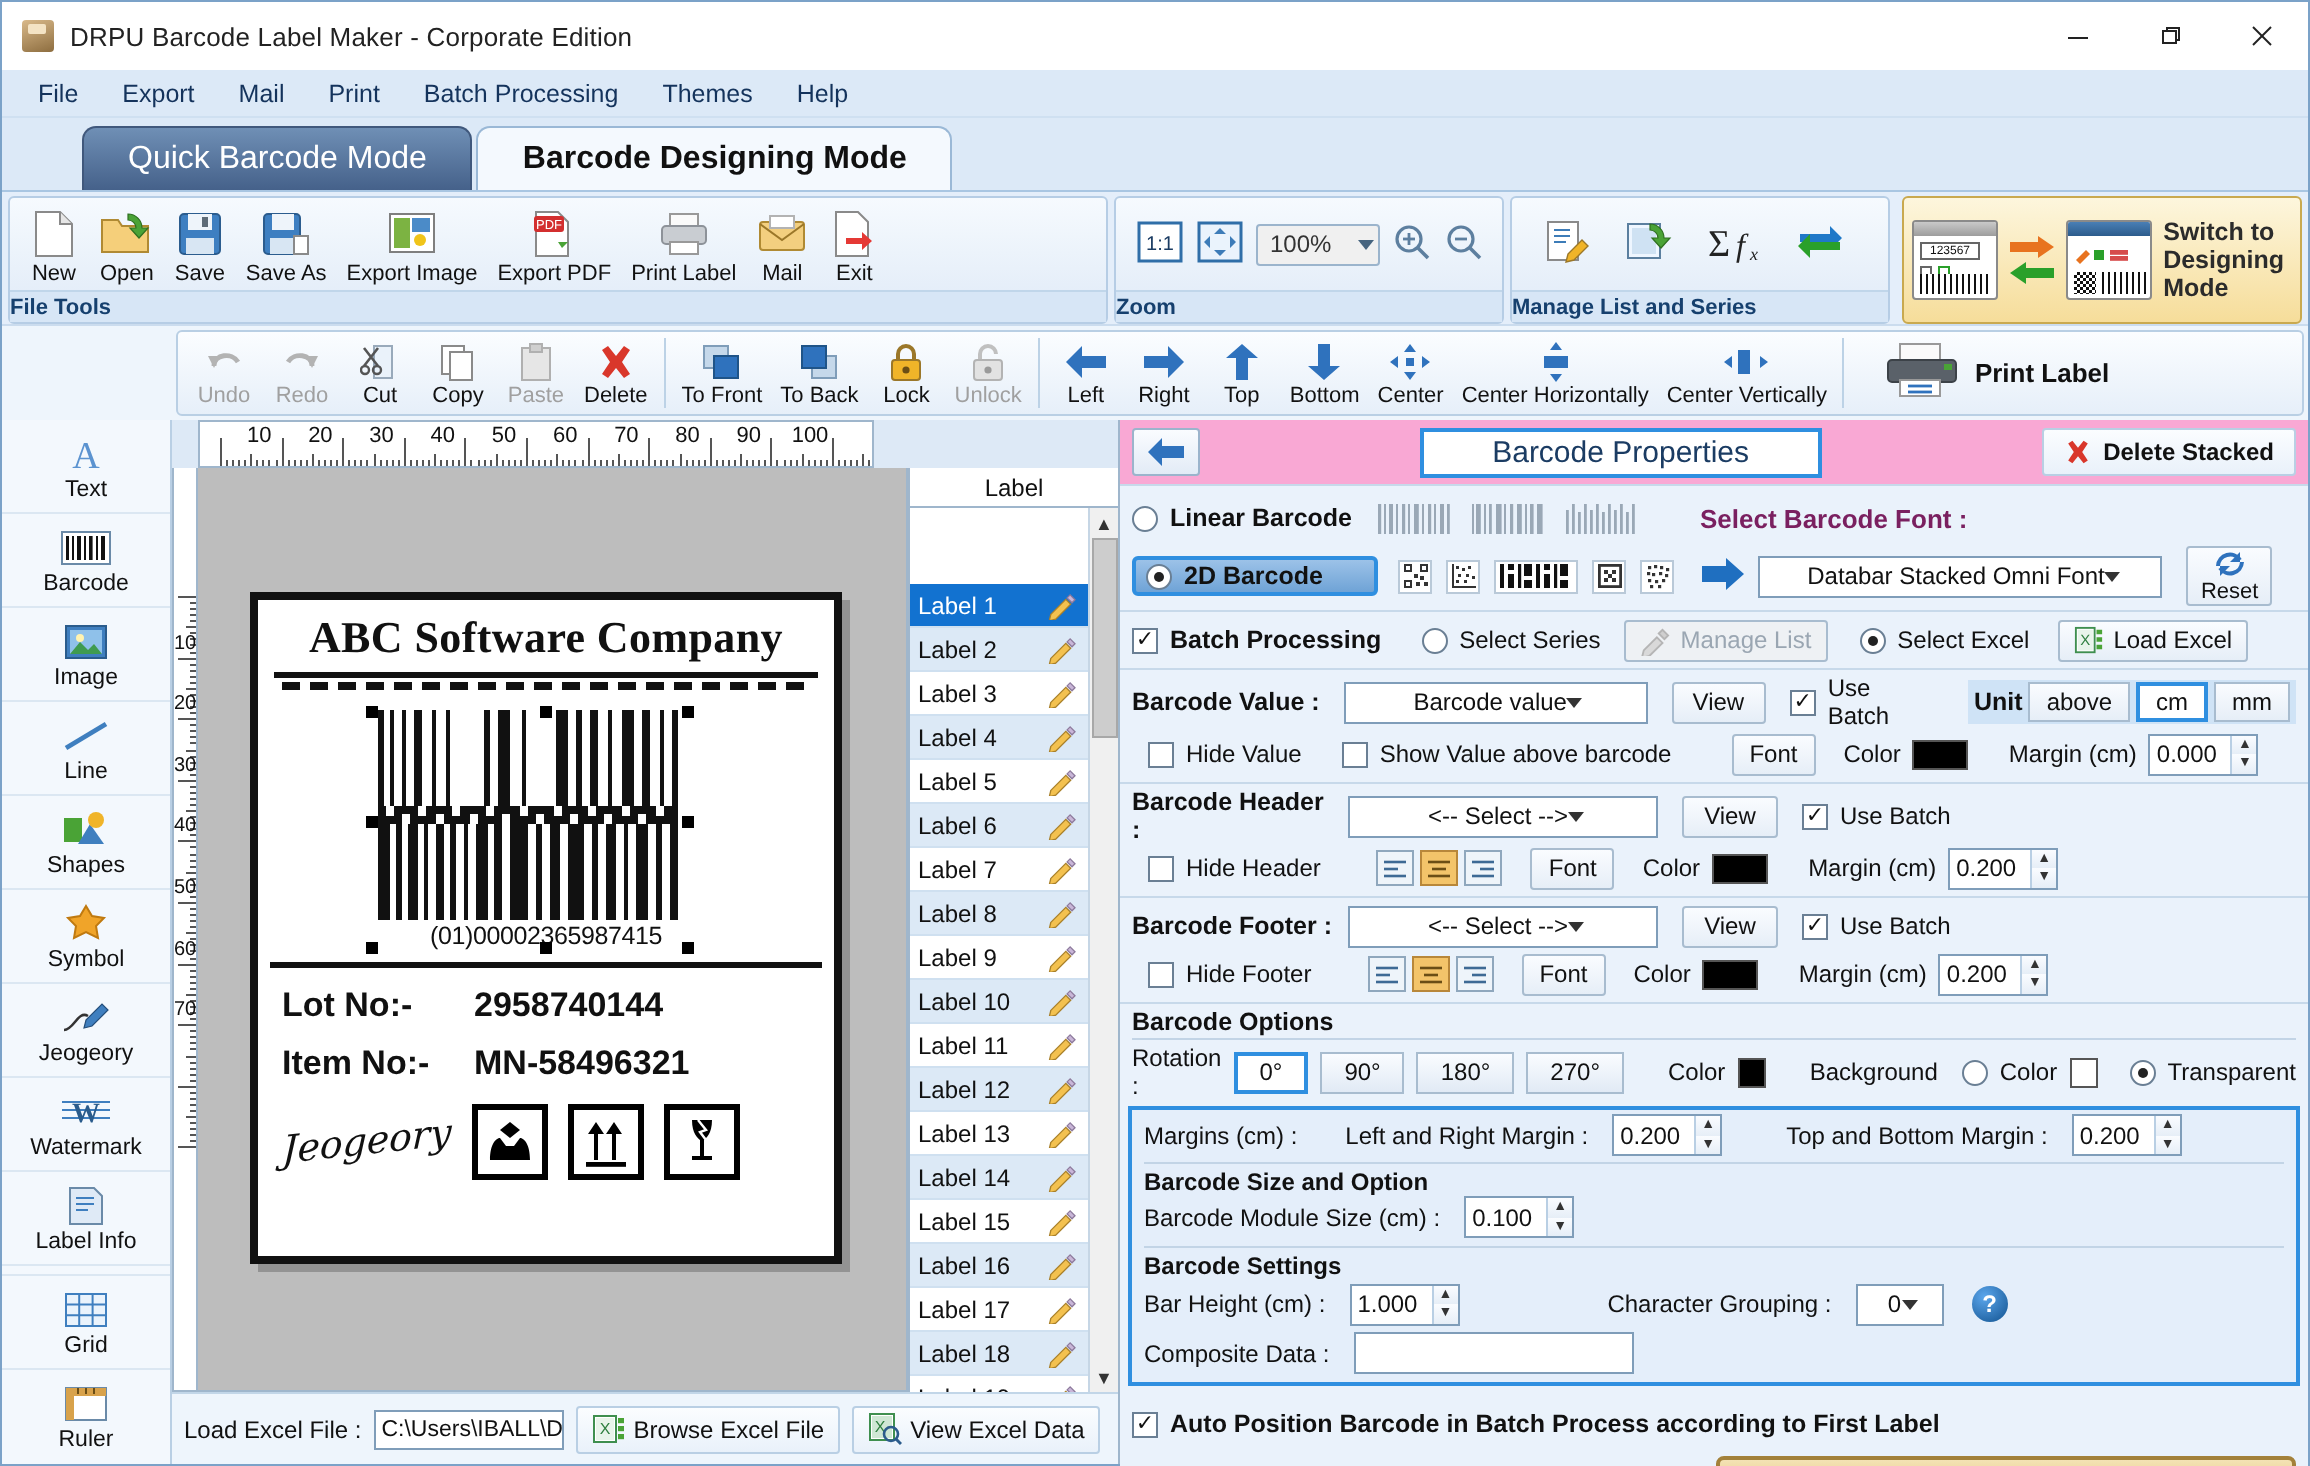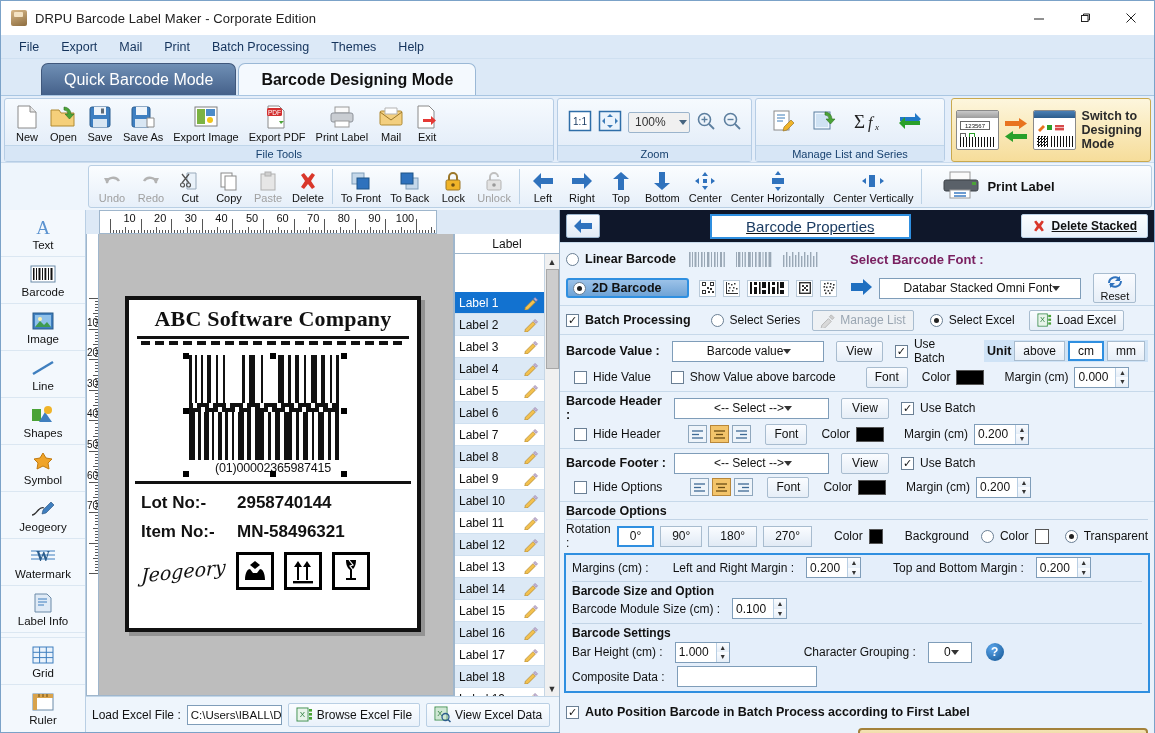--- a/index.html
+++ b/index.html
@@ -43,21 +43,21 @@
   .mode-tab.active { background:linear-gradient(180deg,#6f8fb5,#45618a); color:#fff;
                      font-weight:normal; border-color:#40587c;}
   .mode-tab.inactive { background:#f4f9fe; color:#111; font-weight:bold; }
 
   
   .ribbon { flex:0 0 67px; background:#e4eefa; display:flex; align-items:stretch;
             border-top:1px solid #a9c6e2; padding:2px 3px 0 3px; gap:3px; }
   .rgroup { border:1px solid #b6cde5; background:linear-gradient(180deg,#f6fafe,#dfeaf7);
             border-radius:3px; display:flex; flex-direction:column; position:relative;}
   .rgroup-body { flex:1; display:flex; align-items:center; padding:1px 5px; gap:2px;}
-  .rgroup-title { height:16px; font-size:11px; font-weight:normal; text-align:center;
+  .rgroup-title { height:16px; font-size:11px; font-weight:bold; 
                   color:#16406e; background:#d7e6f6; border-top:1px solid #c0d6ea;
                   line-height:16px; }
   .rbtn { display:flex; flex-direction:column; align-items:center; justify-content:flex-start;
           min-width:34px; padding:2px 4px 0 4px; }
   .rbtn .ico { height:26px; display:flex; align-items:center; justify-content:center; }
   .rbtn .lbl { font-size:11px; margin-top:1px; color:#111; white-space:nowrap;}
   .vsep { width:1px; background:#bcd2e6; margin:3px 3px; align-self:stretch; }
 
   .zoom-combo { display:flex; align-items:center; border:1px solid #9bb4cc;
                 background:#f0f0f0; height:21px; border-radius:2px; padding:0 2px 0 6px;
@@ -169,21 +169,21 @@
                 font-size:11.5px; padding:1px 3px; overflow:hidden; white-space:nowrap;
                 display:flex; align-items:center;}
   .xbtn { display:flex; align-items:center; gap:4px; border:1px solid #b9cfe4;
           background:linear-gradient(180deg,#fbfdff,#e9f1fa); border-radius:2px;
           height:24px; padding:0 7px; font-size:12px;}
 
   
   .props { flex:1; display:flex; flex-direction:column; background:#eaf2fb;
            border-left:1px solid #9fb6cc; min-width:0; }
   .props-head { height:32px; flex:0 0 32px; display:flex; align-items:center; gap:8px;
-                padding:0 6px; background:#0f172a;text-decoration:underline;}
+                padding:0 6px; background:#f9a8d4;}
   .backbtn { width:34px; height:24px; border:1px solid #9bb4cc; border-radius:2px;
              background:linear-gradient(180deg,#fafcff,#e2ebf6); display:flex;
              align-items:center; justify-content:center;}
   .props-title { flex:0 0 auto; margin:0 auto; border:2px solid #2f8fe0; background:#fff;
                  padding:2px 34px; font-size:15px; color:#1b3c63; }
   .delobj { display:flex; align-items:center; gap:6px; border:1px solid #b9cfe4;
             background:linear-gradient(180deg,#fbfdff,#e9f1fa); border-radius:2px;
             height:24px; padding:0 10px; font-size:12px; font-weight:bold; }
 
   .psec { border-top:1px solid #c7d9ea; padding:4px 6px; }
@@ -1699,21 +1699,21 @@
           <span class="combo" style="width:155px">
             <span>&lt;-- Select --&gt;</span>
             <span class="ar"></span>
           </span>
           <span class="btn" style="margin-left:6px;width:48px">View</span>
           <span class="chk on" style="margin-left:6px"></span>
           <span>Use Batch</span>
         </div>
         <div class="prow">
           <span class="chk" style="margin-left:8px"></span>
-          <span>Hide Options</span>
+          <span>Hide Footer</span>
           <span style="display:flex;gap:3px;margin-left:22px">
             <span class="alignb">
                 <svg width="13" height="11" viewBox="0 0 13 11">
                   <g stroke="#3e6a95" stroke-width="1.3">
                     <line x1="1" y1="2" x2="12" y2="2"></line>
                     <line x1="1" y1="5.5" x2="8" y2="5.5"></line>
                     <line x1="1" y1="9" x2="12" y2="9"></line>
                   </g>
                 </svg>
               </span>

